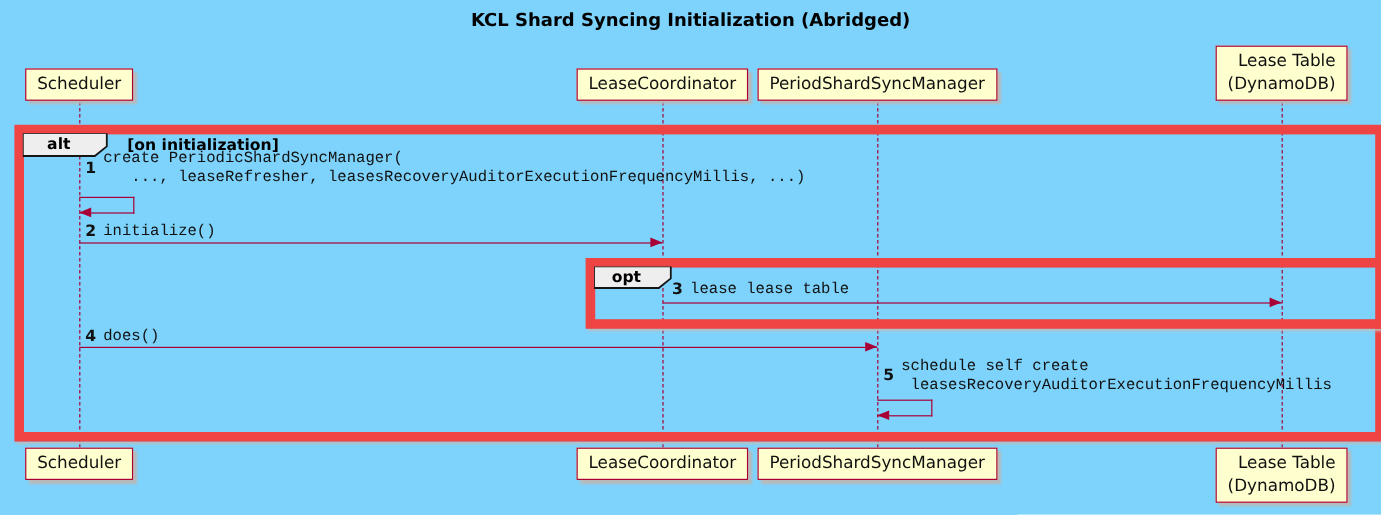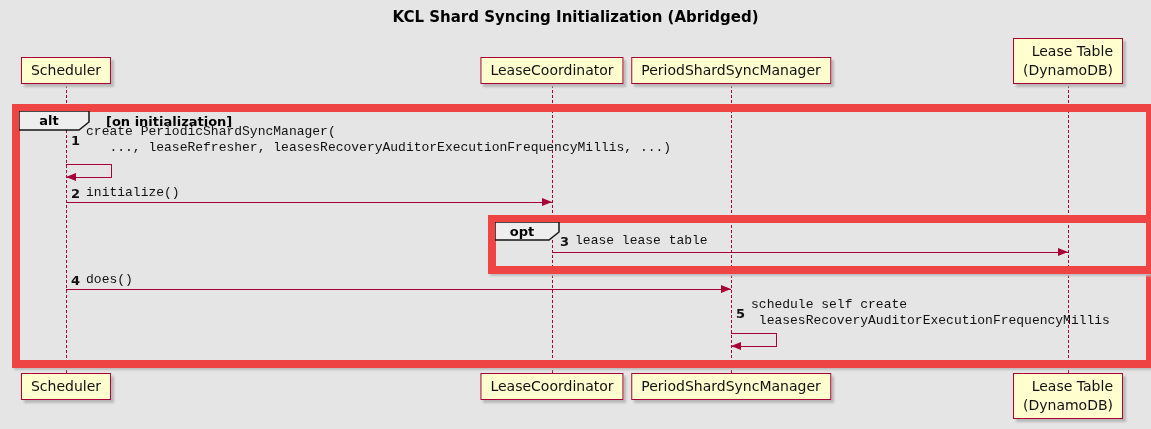--- a/index.html
+++ b/index.html
@@ -1,19 +1,19 @@
 <!DOCTYPE html>
 <html><head>
 <meta charset="utf-8">
 <style>
   html,body{margin:0;padding:0;background:#ffffff;}
   .canvas{
     position:relative;
     width:1151px;height:429px;
-    background:#e5e5e5;
+    background:#7dd3fc;
     font-family:"DejaVu Sans","Liberation Sans",sans-serif;
     color:#000;
     overflow:hidden;
   }
   .title{
     position:absolute;left:0;top:8px;width:1151px;
     text-align:center;font-size:15px;font-weight:bold;color:#000;
   }
   .lifeline{
     position:absolute;top:85px;height:288px;width:0;

